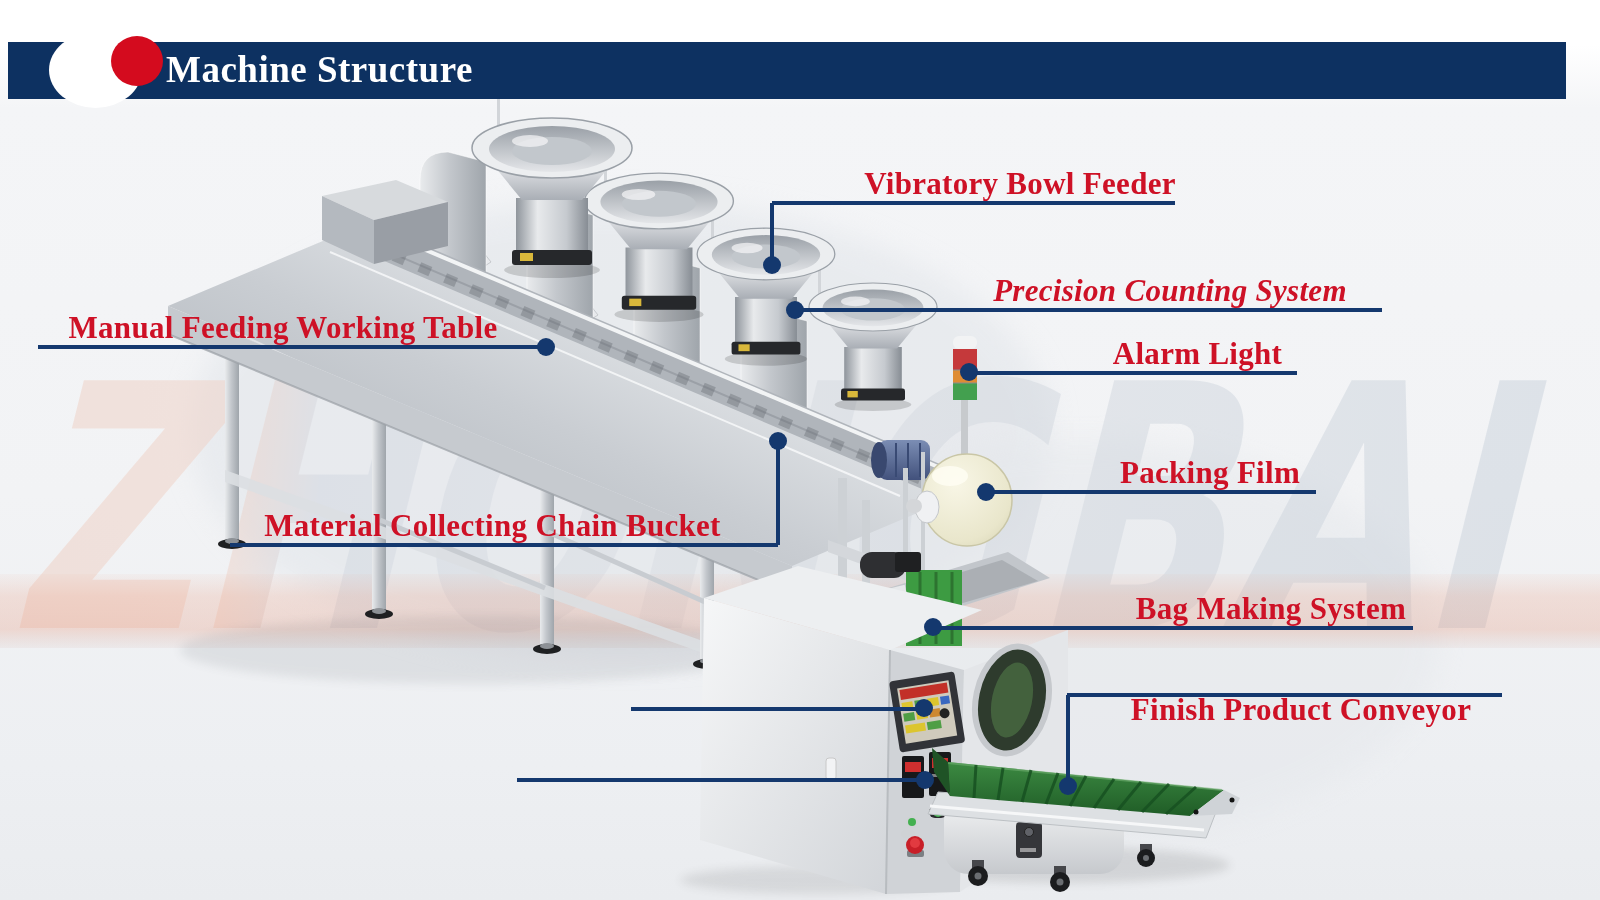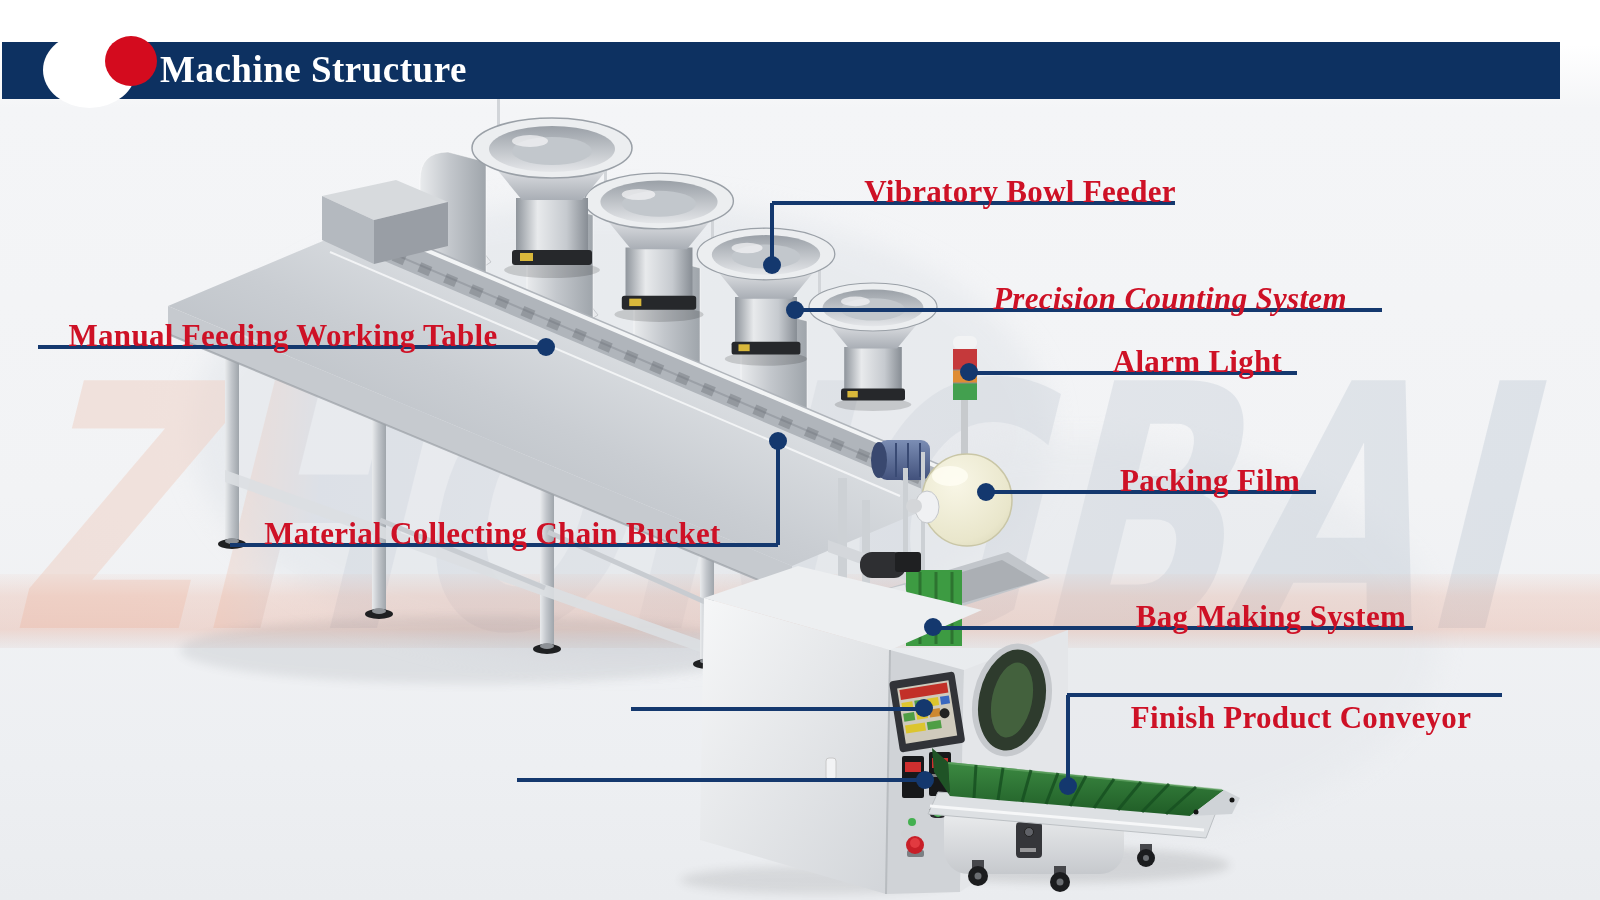--- a/index.html
+++ b/index.html
@@ -2,34 +2,34 @@
 <html><head>
 <meta charset="utf-8">
 <style>
   html,body{margin:0;padding:0;background:#e9ebee;}
   #stage{
     position:relative;width:1600px;height:900px;overflow:hidden;
     background:linear-gradient(180deg,#ffffff 0%,#ffffff 5%,#f4f5f7 12%,#f2f3f5 55%,#edeff2 85%,#eaecef 100%);
     font-family:"Liberation Serif", serif;
   }
   
-  #header-bar{position:absolute;left:2px;top:42px;width:1558px;height:57px;}
+  #header-bar{position:absolute;left:8px;top:42px;width:1558px;height:57px;}
   #header-ellipse{position:absolute;left:41px;top:-10px;width:93px;height:76px;border-radius:50%;background:#ffffff;}
   #header-reddot{position:absolute;left:62px;top:4px;width:52px;height:50px;border-radius:50%;}
   #header-title{
     position:absolute;left:158px;top:0;height:57px;line-height:56px;
     color:#ffffff;font-size:37px;font-weight:bold;letter-spacing:0.5px;white-space:nowrap;
   }
   
   #scene,#leads{position:absolute;left:0;top:0;width:1600px;height:900px;}
   #scene{z-index:1;} #leads{z-index:5;pointer-events:none;}
   
   .label{
     position:absolute;z-index:6;color:#ce1126;font-weight:bold;font-size:31px;
-    text-align:center;white-space:nowrap;letter-spacing:0.3px;line-height:36px;height:36px;margin-top:8px;
+    text-align:center;white-space:nowrap;letter-spacing:0.3px;line-height:36px;height:36px;
   }
 </style>
 </head>
 <body>
 
 <div id="stage">
 
   <svg id="scene" viewBox="0 0 1600 900" aria-hidden="true">
     <defs>
       <linearGradient id="wmGrad" x1="0" y1="0" x2="1" y2="0">

